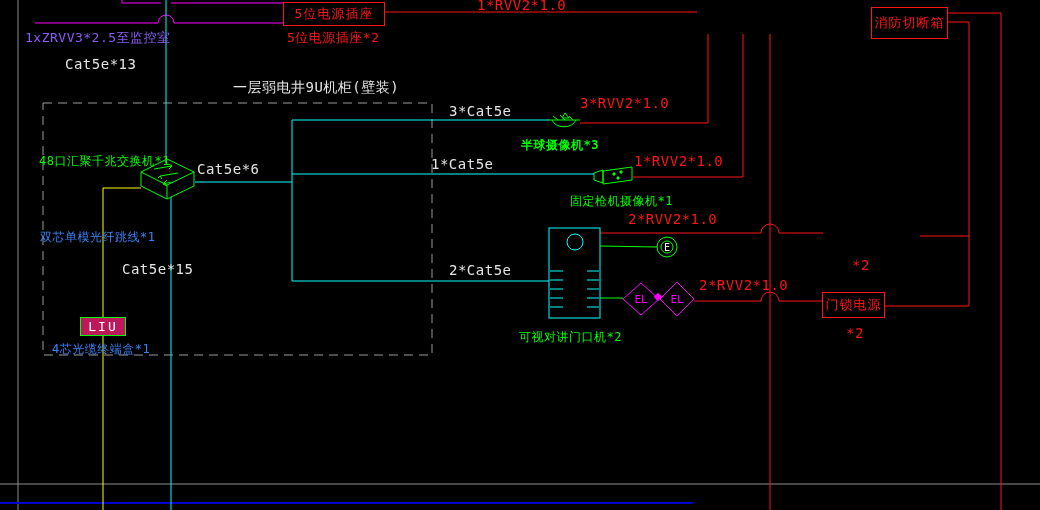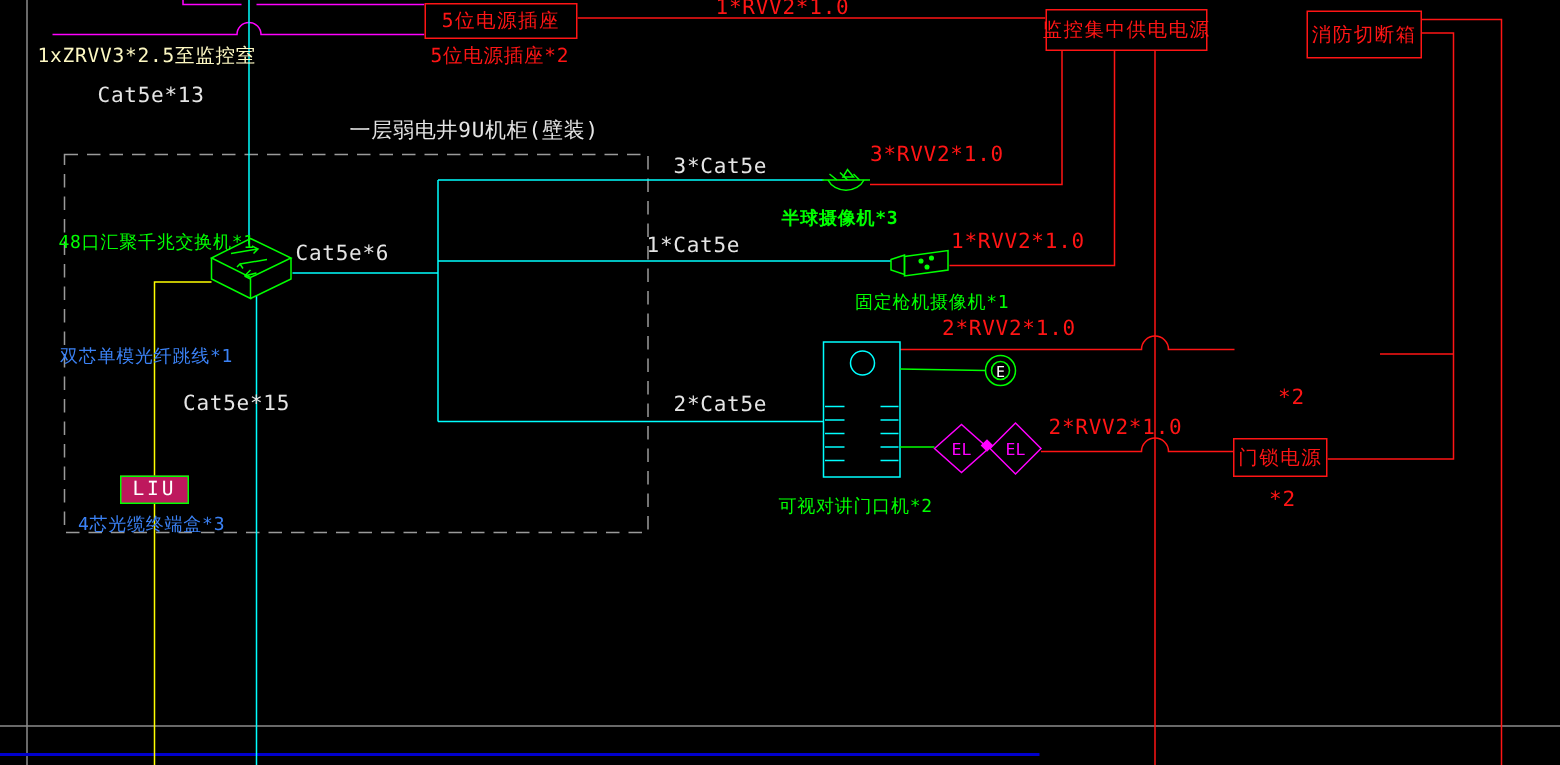--- a/index.html
+++ b/index.html
@@ -3,21 +3,21 @@
 <meta charset="utf-8">
 <style>
   html,body{margin:0;padding:0;background:#000;}
   #stage{
     position:relative;width:1040px;height:510px;background:#000;overflow:hidden;
     font-family:"DejaVu Sans Mono","DejaVu Sans","Liberation Sans",sans-serif;
   }
   #wires{position:absolute;left:0;top:0;width:1040px;height:510px;}
   .lbl{position:absolute;white-space:nowrap;line-height:1.1;letter-spacing:0.5px;}
   .cyan{color:#e5e5e5;} .green{color:#00ff00;} .red{color:#ff1515;}
-  .magenta{color:#fef9c3;} .yellow{color:#3b82f6;}
+  .magenta{color:#8b5cf6;} .yellow{color:#3b82f6;}
   .f12{font-size:12px;} .f13{font-size:13px;} .f14{font-size:14px;}
   .rbox{
     position:absolute;border:1px solid #ff1515;color:#ff1515;
     display:flex;align-items:center;justify-content:center;
     font-size:13px;letter-spacing:1px;background:#000;white-space:nowrap;
   }
   .liu{
     position:absolute;border:1px solid #00ff00;color:#ffffff;background:#be185d;
     display:flex;align-items:center;justify-content:center;
     font-size:13px;letter-spacing:2px;
@@ -123,21 +123,20 @@
       <polygon points="623,299 641,283 659,299 641,315" stroke="#ff00ff" fill="none"></polygon>
       <polygon points="660,299 677,282 694,299 677,316" stroke="#ff00ff" fill="none"></polygon>
       <rect x="655" y="294" width="6" height="6" fill="#ff00ff" transform="rotate(45 658 297)"></rect>
       <text x="641" y="303" text-anchor="middle" font-size="11" fill="#ff00ff" font-family="DejaVu Sans Mono, sans-serif">EL</text>
       <text x="677" y="303" text-anchor="middle" font-size="11" fill="#ff00ff" font-family="DejaVu Sans Mono, sans-serif">EL</text>
     </g>
   </svg>
 
   <div class="rbox" style="left:283px;top:2px;width:100px;height:22px;text-align:center;">5位电源插座</div>
 
-  <div class="rbox" style="left:697px;top:6px;width:106px;height:26px;">监控集中供电电源</div>
 
   <div class="rbox" style="left:871px;top:7px;width:75px;height:30px;">消防切断箱</div>
 
 
   <div class="rbox" style="left:822px;top:292px;width:61px;height:24px;">门锁电源</div>
 
   <div class="liu" style="left:80px;top:317px;width:44px;height:17px;">LIU</div>
 
   <div class="lbl magenta f13" style="left:25px;top:31px;">1xZRVV3*2.5至监控室</div>
 
@@ -150,21 +149,21 @@
   <div class="lbl cyan f14" style="left:233px;top:80px;">一层弱电井9U机柜(壁装)</div>
 
   <div class="lbl green f12" style="left:39px;top:155px;">48口汇聚千兆交换机*1</div>
 
   <div class="lbl cyan f14" style="left:197px;top:162px;">Cat5e*6</div>
 
   <div class="lbl yellow f12" style="left:40px;top:231px;">双芯单模光纤跳线*1</div>
 
   <div class="lbl cyan f14" style="left:122px;top:262px;">Cat5e*15</div>
 
-  <div class="lbl yellow f12" style="left:52px;top:343px;">4芯光缆终端盒*3</div>
+  <div class="lbl yellow f12" style="left:52px;top:343px;">4芯光缆终端盒*1</div>
 
   <div class="lbl cyan f14" style="left:449px;top:104px;">3*Cat5e</div>
 
   <div class="lbl red f14" style="left:580px;top:96px;">3*RVV2*1.0</div>
 
   <div class="lbl green f12" style="left:521px;top:139px;font-weight:bold;">半球摄像机*3</div>
 
   <div class="lbl cyan f14" style="left:431px;top:157px;">1*Cat5e</div>
 
   <div class="lbl red f14" style="left:634px;top:154px;">1*RVV2*1.0</div>

